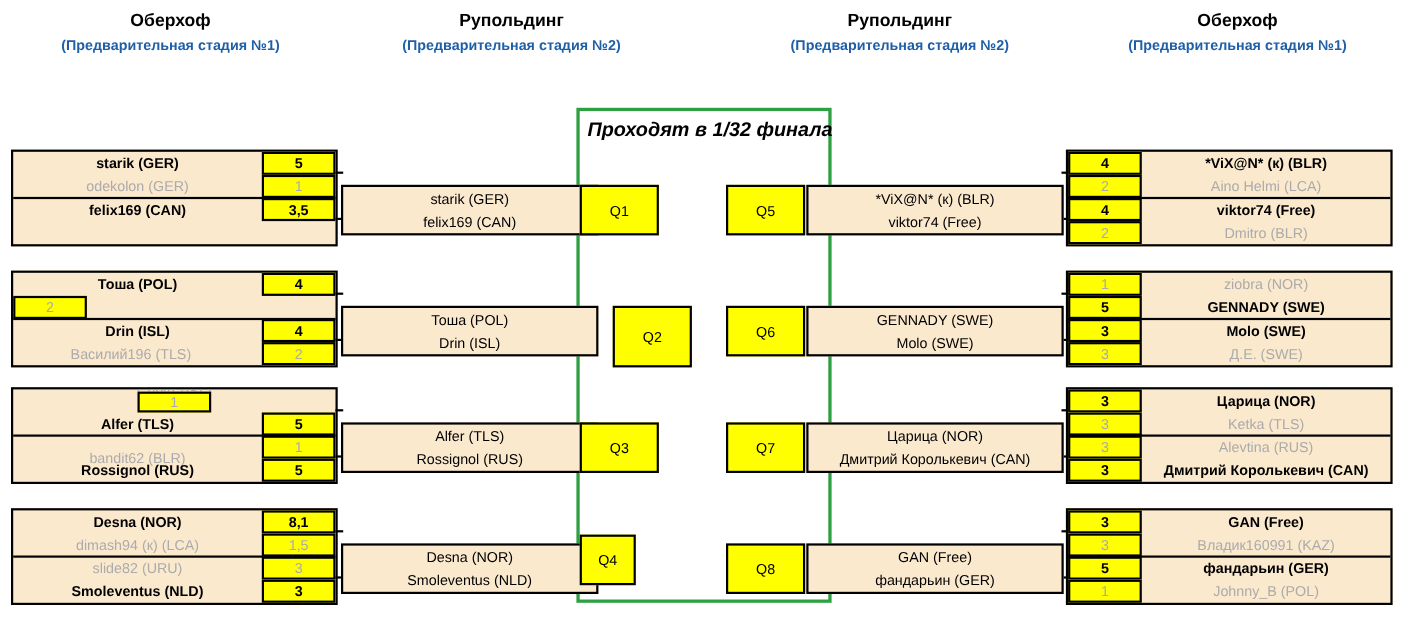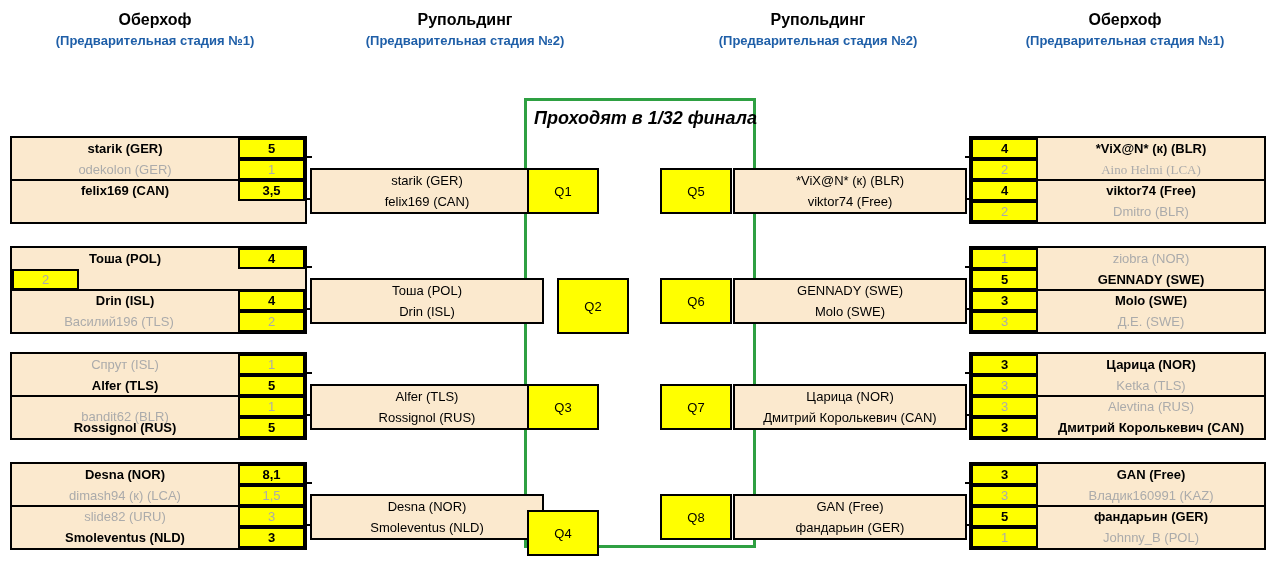--- a/index.html
+++ b/index.html
@@ -122,21 +122,21 @@
           <div class="nm win" style="width: 226px; justify-content: center; padding-left: 4px; padding-right: 4px;">Drin (ISL)</div>
           <div class="sc win" style="width: 67px;">4</div>
         </div>
         <div class="row" style="top: 63px; width: 293px;">
           <div class="nm los" style="width: 226px; justify-content: center; padding-left: 4px; padding-right: 16px;">Василий196 (TLS)</div>
           <div class="sc los" style="width: 67px;">2</div>
         </div>
         <div class="pairline" style="left: 0px; top: 41px; width: 293px;"></div>
       </div>
       <div class="grp" style="left: 10px; top: 352px; width: 297px; height: 88px;">
-        <div class="row" style="top: 0px; width: 293px;">
+        <div class="row" style="top: 0px; width: 293px; flex-direction: column;">
           <div class="nm los" style="width: 226px; justify-content: center; padding-left: 4px; padding-right: 4px;">Спрут (ISL)</div>
           <div class="sc los" style="width: 67px;">1</div>
         </div>
         <div class="row" style="top: 21px; width: 293px;">
           <div class="nm win" style="width: 226px; justify-content: center; padding-left: 4px; padding-right: 4px;">Alfer (TLS)</div>
           <div class="sc win" style="width: 67px;">5</div>
         </div>
         <div class="row" style="top: 42px; width: 293px;">
           <div class="nm los" style="width: 226px; justify-content: center; padding-left: 4px; padding-right: 4px; margin-top: 20px;">bandit62 (BLR)</div>
           <div class="sc los" style="width: 67px;">1</div>
@@ -168,21 +168,21 @@
       </div>
     </div>
   <div id="right-groups-mount">
       <div class="grp" style="left: 969px; top: 136px; width: 297px; height: 88px;">
         <div class="row" style="top: 0px; width: 293px;">
           <div class="sc win" style="width: 67px;">4</div>
           <div class="nm win" style="width: 226px; justify-content: center; padding-left: 4px; padding-right: 4px;">*ViX@N* (к) (BLR)</div>
         </div>
         <div class="row" style="top: 21px; width: 293px;">
           <div class="sc los" style="width: 67px;">2</div>
-          <div class="nm los" style="width: 226px; justify-content: center; padding-left: 4px; padding-right: 4px; font-family: Liberation Serif, serif;">Aino Helmi (LCA)</div>
+          <div class="nm los" style="width: 226px; justify-content: center; padding-left: 4px; padding-right: 4px;">Aino Helmi (LCA)</div>
         </div>
         <div class="row" style="top: 42px; width: 293px;">
           <div class="sc win" style="width: 67px;">4</div>
           <div class="nm win" style="width: 226px; justify-content: center; padding-left: 4px; padding-right: 4px;">viktor74 (Free)</div>
         </div>
         <div class="row" style="top: 63px; width: 293px;">
           <div class="sc los" style="width: 67px;">2</div>
           <div class="nm los" style="width: 226px; justify-content: center; padding-left: 4px; padding-right: 4px;">Dmitro (BLR)</div>
         </div>
         <div class="pairline" style="left: 0px; top: 41px; width: 293px;"></div>
@@ -266,21 +266,21 @@
         <div class="mrow" style="top: 0px; justify-content: center; padding-left: 6px; padding-right: 6px;">Alfer (TLS)</div>
         <div class="mrow" style="top: 21px; justify-content: center; padding-left: 6px; padding-right: 6px;">Rossignol (RUS)</div>
       </div>
       <div class="qbox" style="left: 527px; top: 384px; width: 72px; height: 46px;">Q3</div>
       <div class="conn" style="left: 305px; top: 482px; width: 7px; height: 2px;"></div>
       <div class="conn" style="left: 305px; top: 524px; width: 7px; height: 2px;"></div>
       <div class="midbox" style="left: 310px; top: 494px; width: 234px; height: 46px;">
         <div class="mrow" style="top: 0px; justify-content: center; padding-left: 6px; padding-right: 6px;">Desna (NOR)</div>
         <div class="mrow" style="top: 21px; justify-content: center; padding-left: 6px; padding-right: 6px;">Smoleventus (NLD)</div>
       </div>
-      <div class="qbox" style="left: 527px; top: 510px; width: 72px; height: 46px;">Q4</div>
+      <div class="qbox" style="left: 527px; top: 486px; width: 51px; height: 46px;">Q4</div>
     </div>
   <div id="right-qual-mount">
       <div class="conn" style="left: 965px; top: 156px; width: 6px; height: 2px;"></div>
       <div class="conn" style="left: 965px; top: 198px; width: 6px; height: 2px;"></div>
       <div class="midbox" style="left: 733px; top: 168px; width: 234px; height: 46px;">
         <div class="mrow" style="top: 0px; justify-content: center; padding-left: 6px; padding-right: 6px;">*ViX@N* (к) (BLR)</div>
         <div class="mrow" style="top: 21px; justify-content: center; padding-left: 6px; padding-right: 6px;">viktor74 (Free)</div>
       </div>
       <div class="qbox" style="left: 660px; top: 168px; width: 72px; height: 46px;">Q5</div>
       <div class="conn" style="left: 965px; top: 266px; width: 6px; height: 2px;"></div>

